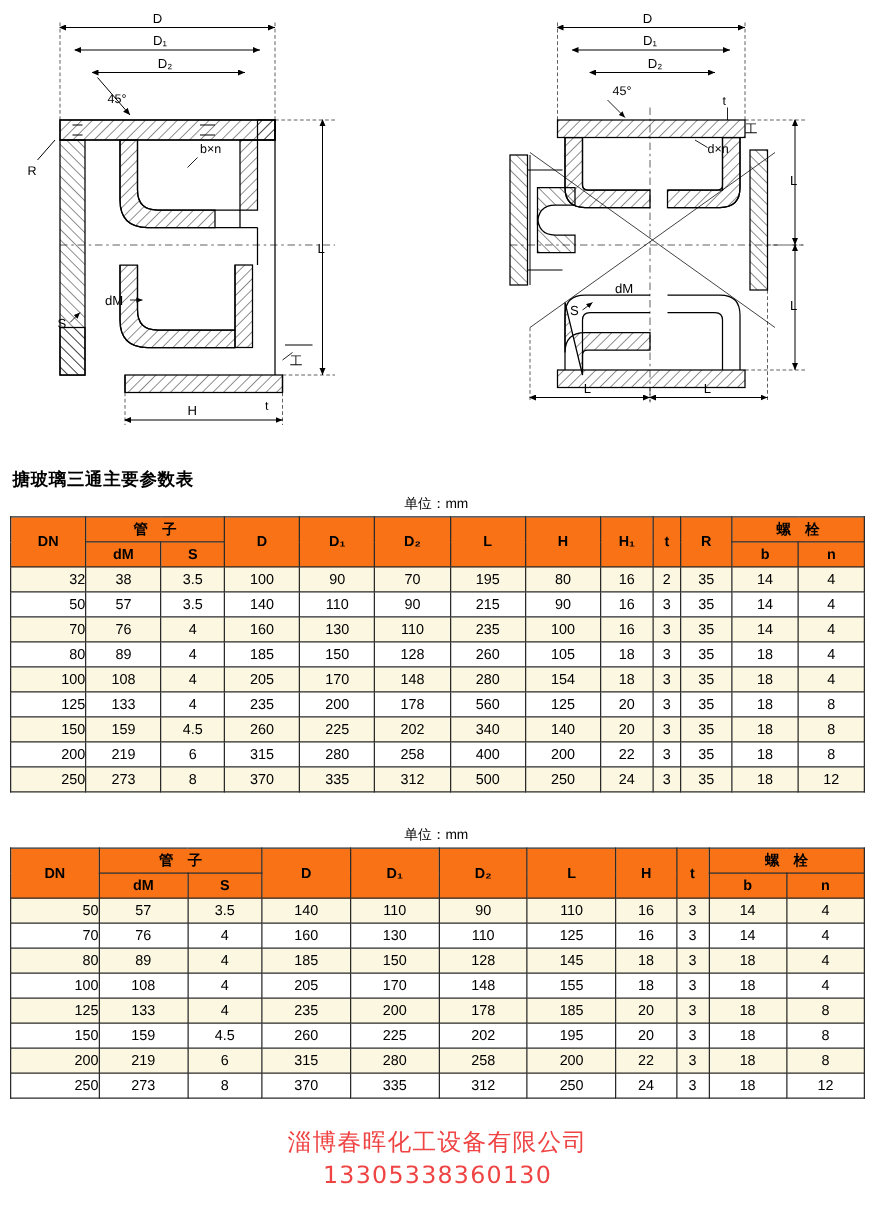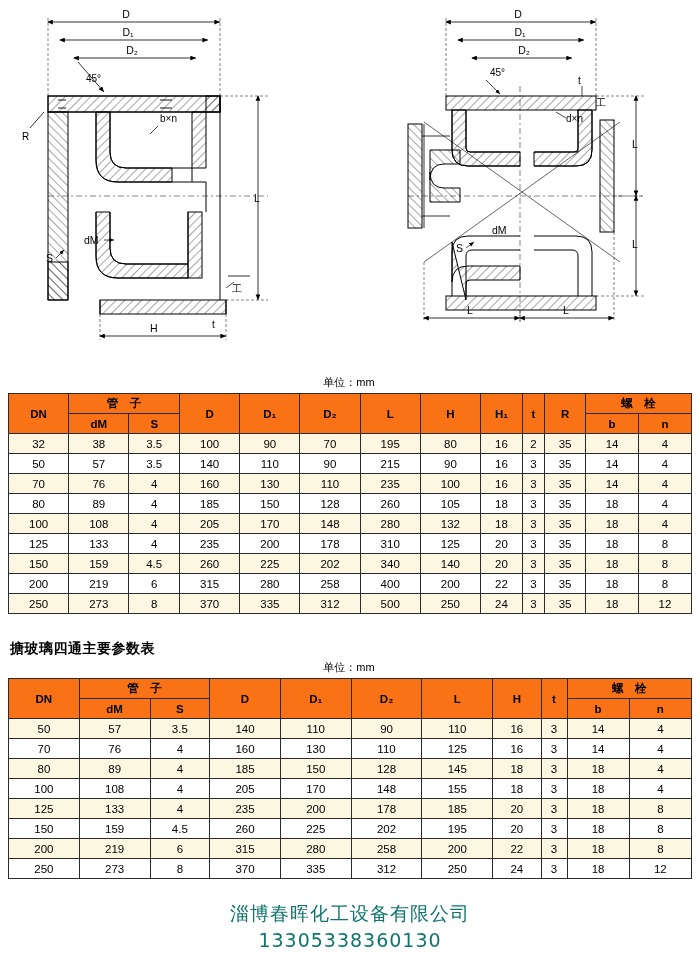--- a/index.html
+++ b/index.html
@@ -45,28 +45,28 @@
     height:17px;
     font-weight:normal;
   }
   thead td{
     background:#f97316;
     font-weight:bold;
     font-size:11.5px;
   }
   tbody tr:nth-child(odd) td{background:#fbf7e0;}
   tbody tr:nth-child(even) td{background:#ffffff;}
-  tbody td.first{background:#fbf7e0;}
+  tbody td.first{background:#fbf7e0;text-align:right;}
   .spacer{height:26px;}
   .watermark{
     position:absolute;
     left:0;right:0;
     text-align:center;
     font-size:19px;
-    color:#0f766e;
+    color:#ef4444;
     font-family:"DejaVu Sans", sans-serif;
     letter-spacing:1px;
     pointer-events:none;
   }
   .wm1{bottom:38px;}
   .wm2{bottom:14px;margin-top:44px;}
   .lbl{font-family:"Liberation Sans", sans-serif;}
 </style>
 </head>
 <body>
@@ -234,20 +234,21 @@
     <line x1="520" y1="310" x2="520" y2="322" stroke-width="0.5" stroke-dasharray="3,2"></line>
     <line x1="614" y1="232" x2="614" y2="322" stroke-width="0.5" stroke-dasharray="3,2"></line>
 
     <line x1="408" y1="196" x2="644" y2="196" stroke-width="0.5" stroke-dasharray="6,3,2,3"></line>
     <line x1="520" y1="86" x2="520" y2="322" stroke-width="0.5" stroke-dasharray="6,3,2,3"></line>
   </g>
 </svg>
 </div>
 
 <div class="section">
+  <div class="sec-title">搪玻璃三通主要参数表</div>
   <div class="unit">单位：mm</div>
   <table>
     <thead>
       <tr>
         <td rowspan="2">DN</td>
         <td colspan="2">管　子</td>
         <td rowspan="2">D</td>
         <td rowspan="2">D₁</td>
         <td rowspan="2">D₂</td>
         <td rowspan="2">L</td>
@@ -326,35 +327,35 @@
           <td>4</td>
         </tr>
         <tr>
           <td class="first">100</td>
           <td>108</td>
           <td>4</td>
           <td>205</td>
           <td>170</td>
           <td>148</td>
           <td>280</td>
-          <td>132</td>
+          <td>154</td>
           <td>18</td>
           <td>3</td>
           <td>35</td>
           <td>18</td>
           <td>4</td>
         </tr>
         <tr>
           <td class="first">125</td>
           <td>133</td>
           <td>4</td>
           <td>235</td>
           <td>200</td>
           <td>178</td>
-          <td>310</td>
+          <td>560</td>
           <td>125</td>
           <td>20</td>
           <td>3</td>
           <td>35</td>
           <td>18</td>
           <td>8</td>
         </tr>
         <tr>
           <td class="first">150</td>
           <td>159</td>
@@ -400,21 +401,20 @@
           <td>18</td>
           <td>12</td>
         </tr>
       </tbody>
   </table>
 </div>
 
 <div class="spacer"></div>
 
 <div class="section">
-  <div class="sec-title">搪玻璃四通主要参数表</div>
   <div class="unit">单位：mm</div>
   <table>
     <thead>
       <tr>
         <td rowspan="2">DN</td>
         <td colspan="2">管　子</td>
         <td rowspan="2">D</td>
         <td rowspan="2">D₁</td>
         <td rowspan="2">D₂</td>
         <td rowspan="2">L</td>

